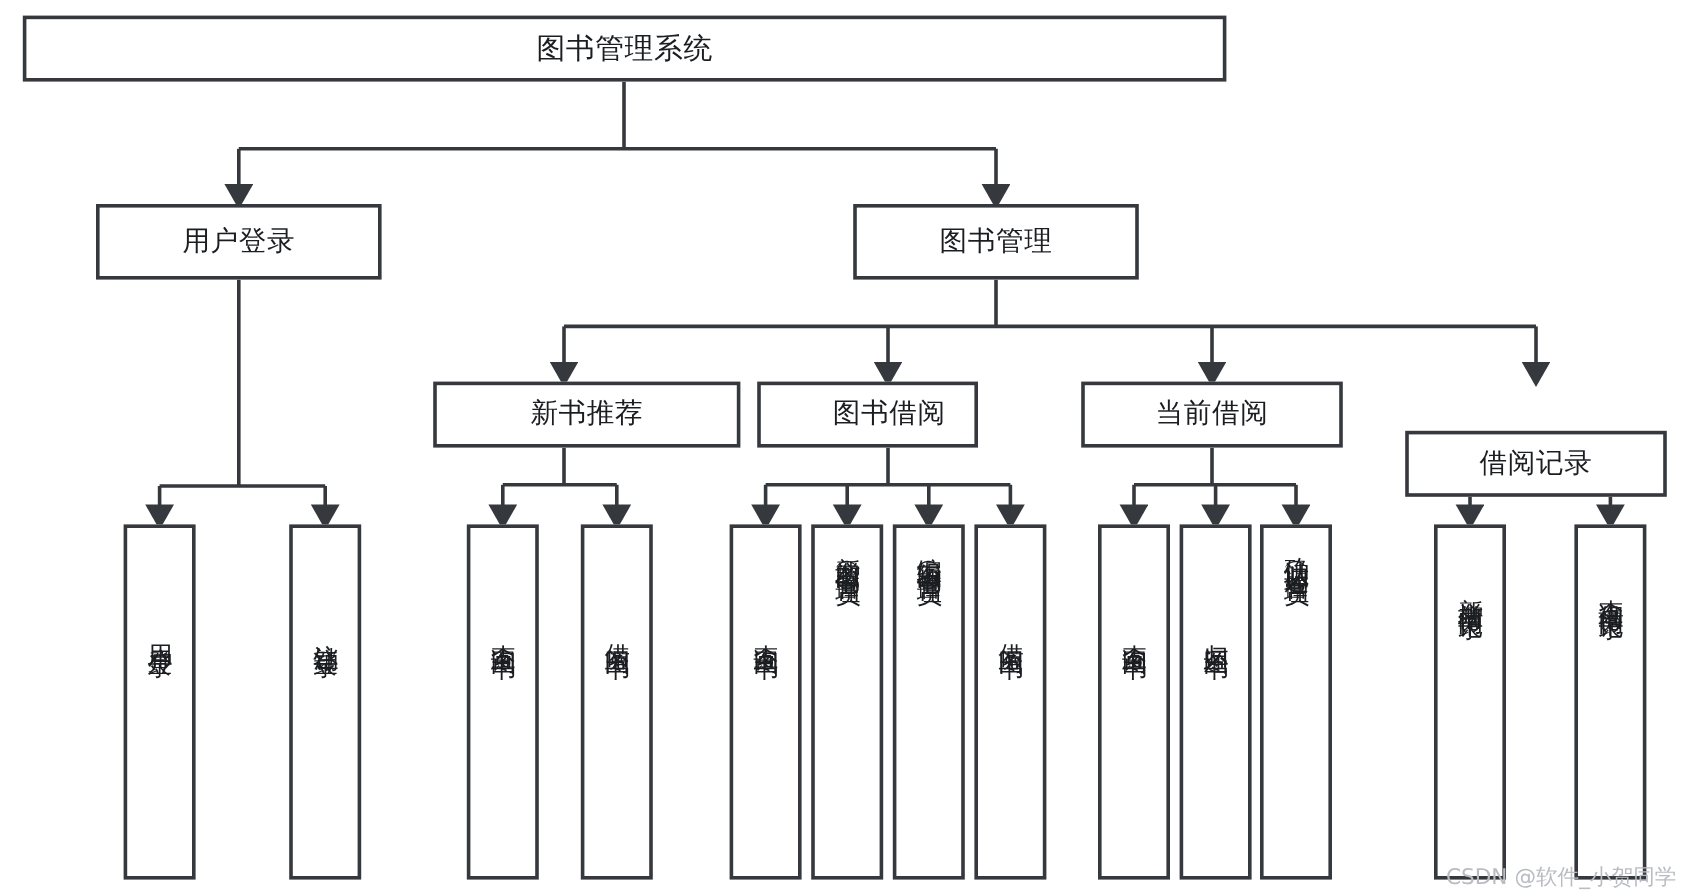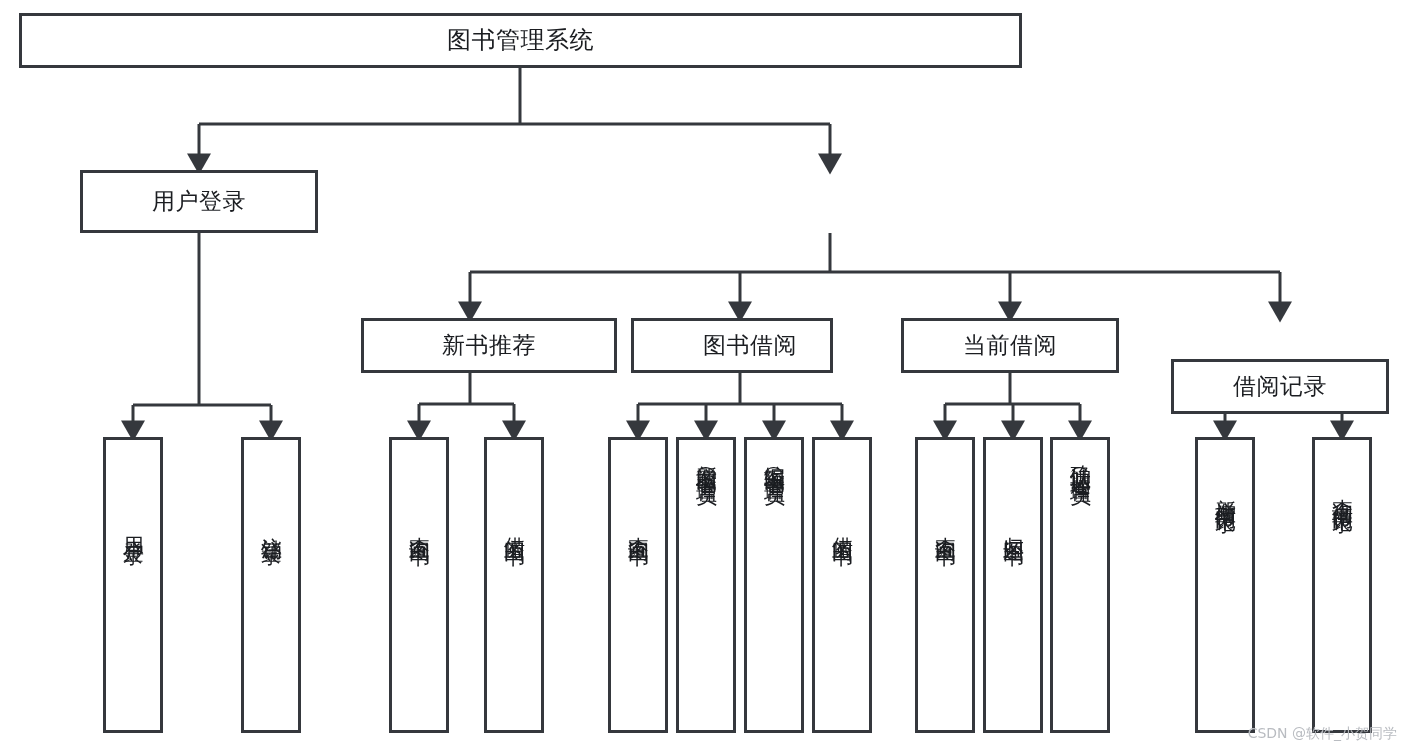--- a/index.html
+++ b/index.html
@@ -59,21 +59,21 @@
     text-orientation: upright;
     font-size: 21px;
     letter-spacing: 3px;
     line-height: 1.0;
     margin: 0 auto;
   }
   .watermark {
     position: absolute;
     right: 8px;
     bottom: 4px;
-    font-size: 14px;
+    font-size: 18px;
     color: #b9bcc1;
     z-index: 5;
     white-space: nowrap;
     font-family: "DejaVu Sans", "Liberation Sans", sans-serif;
   }
 </style>
 </head>
 <body>
 
 <div id="canvas">
@@ -130,25 +130,28 @@
     </g>
   </svg>
 
   <div class="node horiz root" style="left:19px; top:13px; width:1003px; height:55px;">
     <span class="label">图书管理系统</span>
   </div>
 
   <div class="node horiz" style="left:80px; top:170px; width:238px; height:63px;">
     <span class="label">用户登录</span>
   </div>
+  <div class="node horiz" style="left:711px; top:170px; width:238px; height:63px;">
+    <span class="label">图书管理</span>
+  </div>
 
   <div class="node horiz" style="left:361px; top:318px; width:256px; height:55px;">
     <span class="label">新书推荐</span>
   </div>
-  <div class="node horiz" style="left:631px; top:318px; width:202px; height:55px;padding-left:36px;">
+  <div class="node horiz" style="left:631px; top:318px; width:184px; height:55px;padding-left:36px;">
     <span class="label">图书借阅</span>
   </div>
   <div class="node horiz" style="left:901px; top:318px; width:218px; height:55px;">
     <span class="label">当前借阅</span>
   </div>
   <div class="node horiz" style="left:1171px; top:318px; width:218px; height:55px;margin-top:41px;">
     <span class="label">借阅记录</span>
   </div>
 
   <div class="node leaf" style="left:103px; top:437px; width:60px; height:296px; padding-top:80px;">

